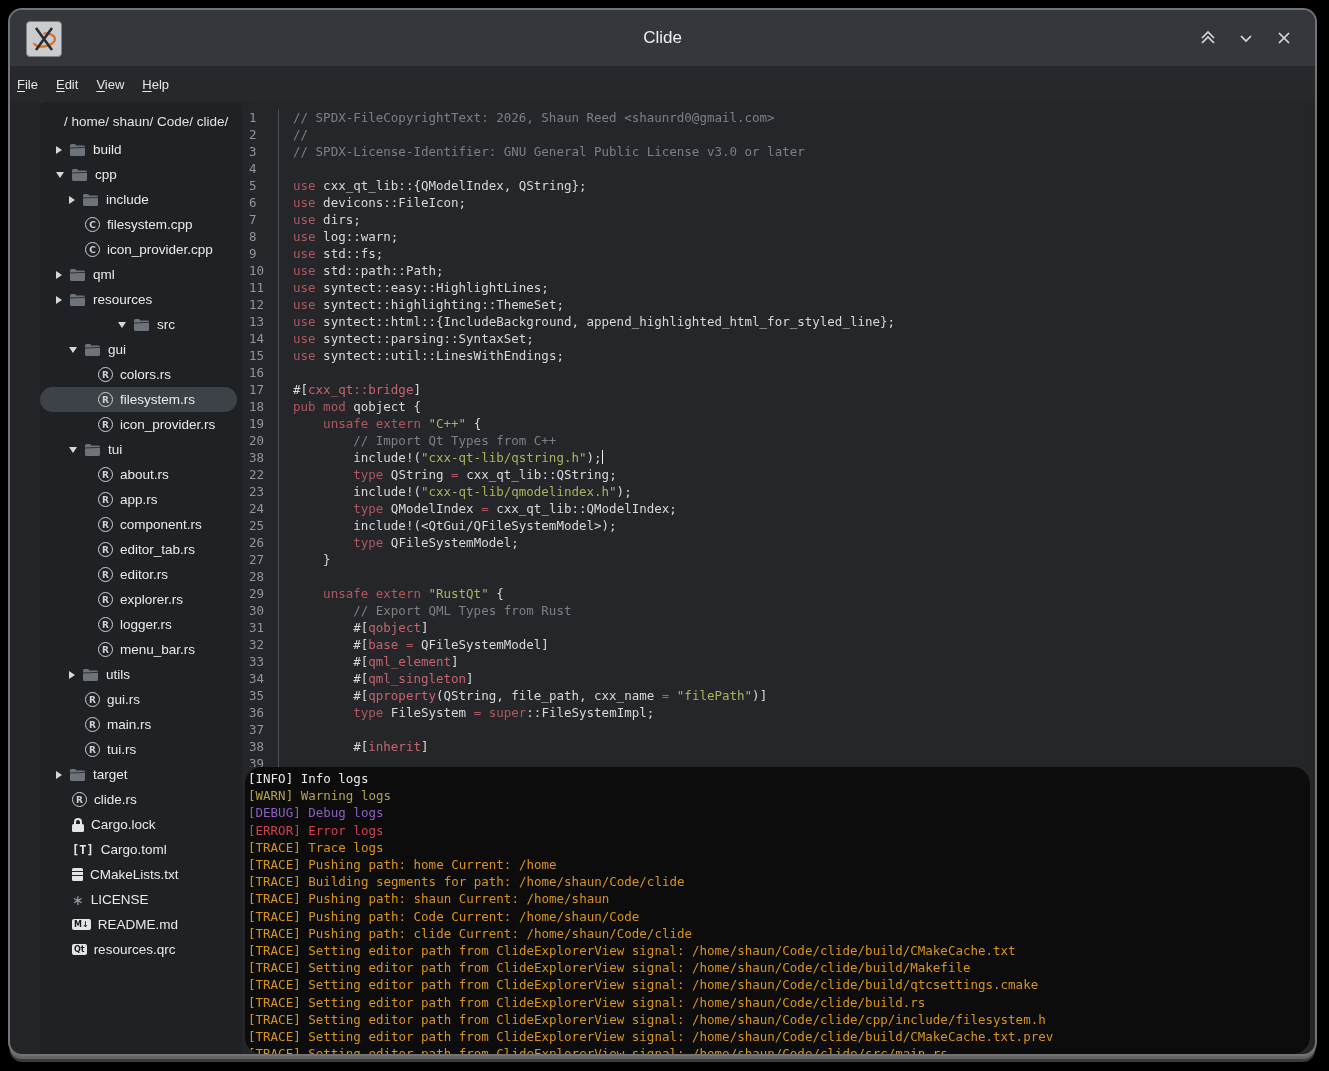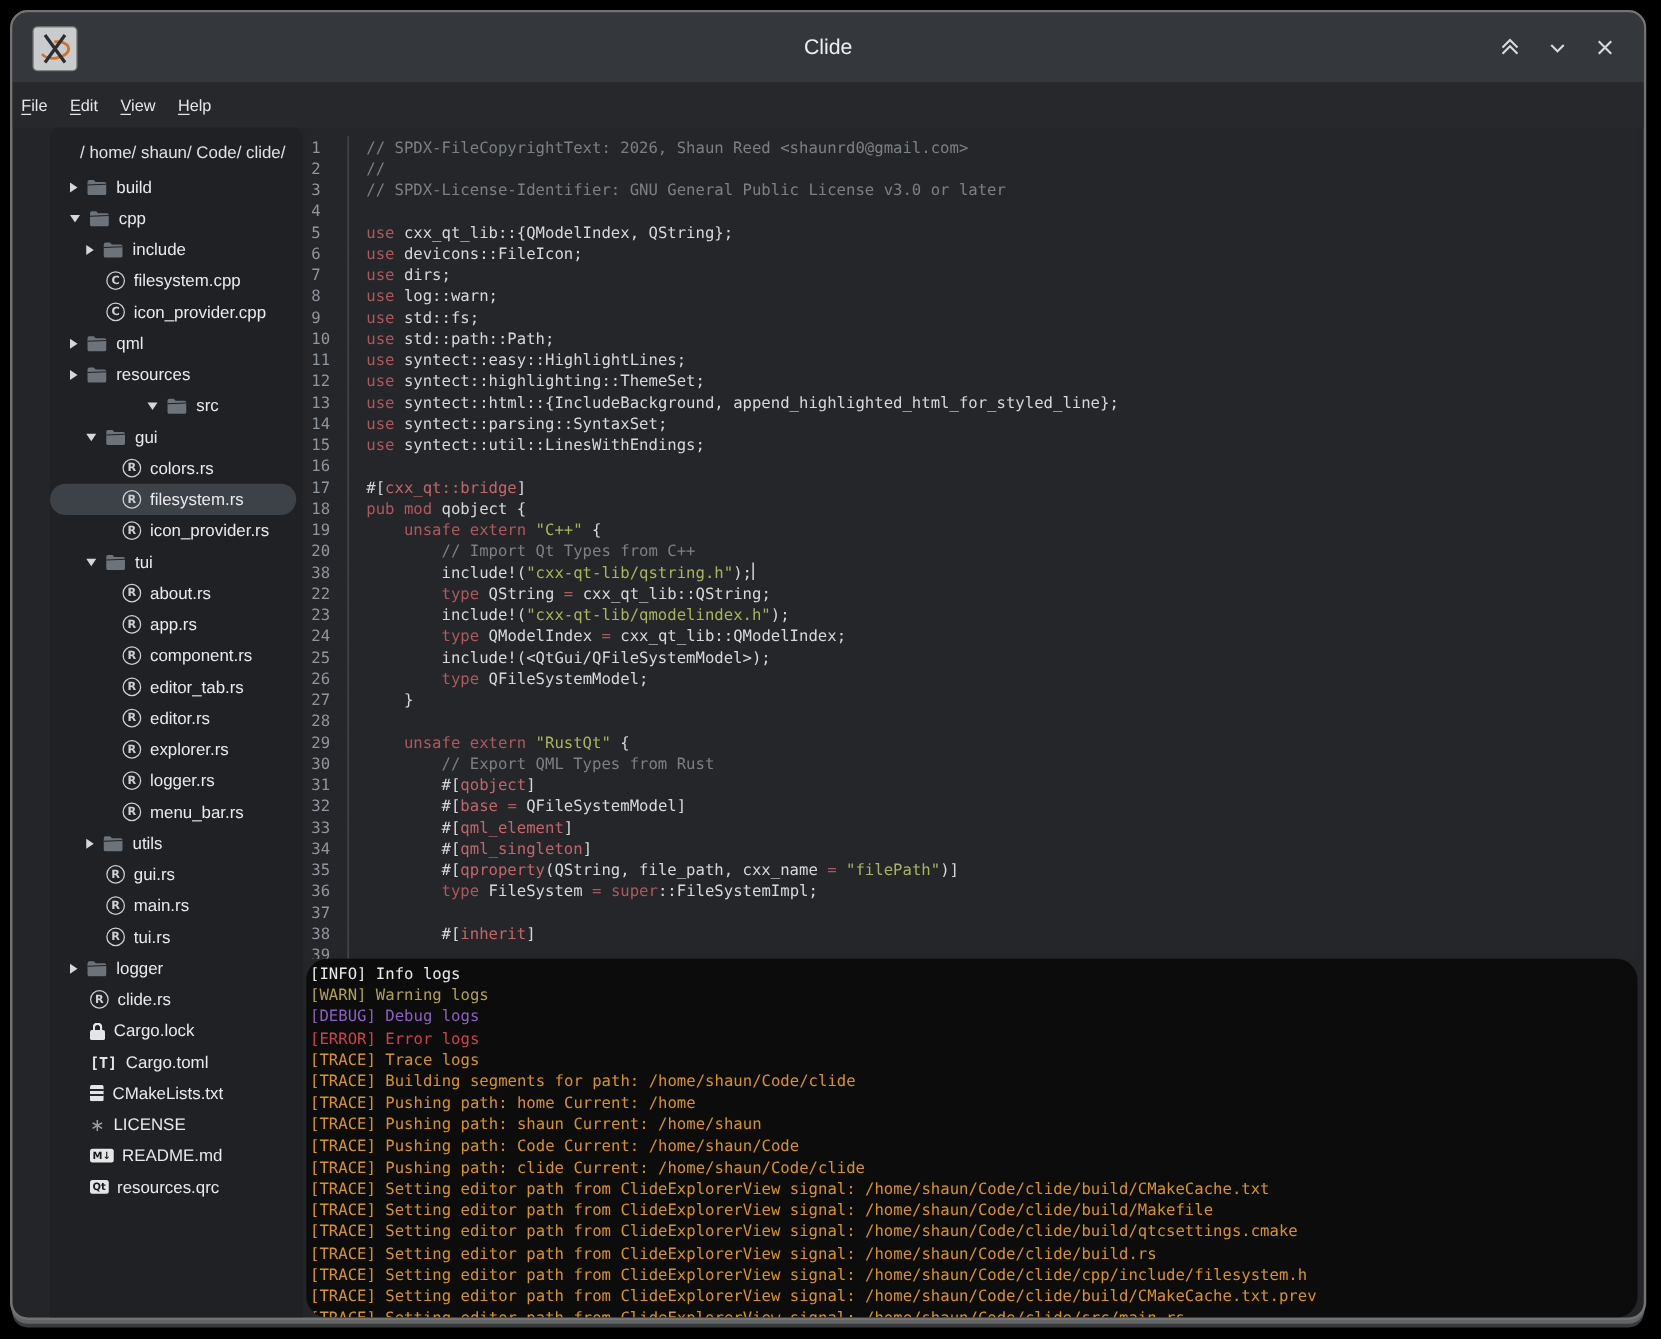--- a/index.html
+++ b/index.html
@@ -306,21 +306,21 @@
           <span class="tlabel">tui.rs</span>
         </div>
         <div class="tree-row" style="padding-left: 16px;">
           <span class="arr arr-r"></span>
           <span class="ficon">
             <svg width="17" height="14" viewBox="0 0 17 14">
               <path d="M1 2.5 Q1 1 2.5 1 L6 1 L7.5 2.6 L14.5 2.6 Q16 2.6 16 4 L16 11.5 Q16 13 14.5 13 L2.5 13 Q1 13 1 11.5 Z" fill="#6d737a"></path>
               <path d="M1 5 L16 4.4" stroke="#1f2124" stroke-width="0.8"></path>
             </svg>
           </span>
-          <span class="tlabel">logger</span>
+          <span class="tlabel">target</span>
         </div>
         <div class="tree-row" style="padding-left: 25px;">
           <span class="ficon">
             <span class="circ">R</span>
           </span>
           <span class="tlabel">clide.rs</span>
         </div>
         <div class="tree-row" style="padding-left: 25px;">
           <span class="ficon">
             <span class="lockicon">
@@ -521,22 +521,22 @@
           <span class="ln">39</span>
           <span class="ct"></span>
         </div>
       </div>
     <div class="logpanel" id="logs">
         <div class="log-info">[INFO] Info logs</div>
         <div class="log-warn">[WARN] Warning logs</div>
         <div class="log-debug">[DEBUG] Debug logs</div>
         <div class="log-error">[ERROR] Error logs</div>
         <div class="log-trace">[TRACE] Trace logs</div>
+        <div class="log-trace">[TRACE] Pushing path: home Current: /home</div>
         <div class="log-trace">[TRACE] Building segments for path: /home/shaun/Code/clide</div>
-        <div class="log-trace">[TRACE] Pushing path: home Current: /home</div>
         <div class="log-trace">[TRACE] Pushing path: shaun Current: /home/shaun</div>
         <div class="log-trace">[TRACE] Pushing path: Code Current: /home/shaun/Code</div>
         <div class="log-trace">[TRACE] Pushing path: clide Current: /home/shaun/Code/clide</div>
         <div class="log-trace">[TRACE] Setting editor path from ClideExplorerView signal: /home/shaun/Code/clide/build/CMakeCache.txt</div>
         <div class="log-trace">[TRACE] Setting editor path from ClideExplorerView signal: /home/shaun/Code/clide/build/Makefile</div>
         <div class="log-trace">[TRACE] Setting editor path from ClideExplorerView signal: /home/shaun/Code/clide/build/qtcsettings.cmake</div>
         <div class="log-trace">[TRACE] Setting editor path from ClideExplorerView signal: /home/shaun/Code/clide/build.rs</div>
         <div class="log-trace">[TRACE] Setting editor path from ClideExplorerView signal: /home/shaun/Code/clide/cpp/include/filesystem.h</div>
         <div class="log-trace">[TRACE] Setting editor path from ClideExplorerView signal: /home/shaun/Code/clide/build/CMakeCache.txt.prev</div>
         <div class="log-trace">[TRACE] Setting editor path from ClideExplorerView signal: /home/shaun/Code/clide/src/main.rs</div>

